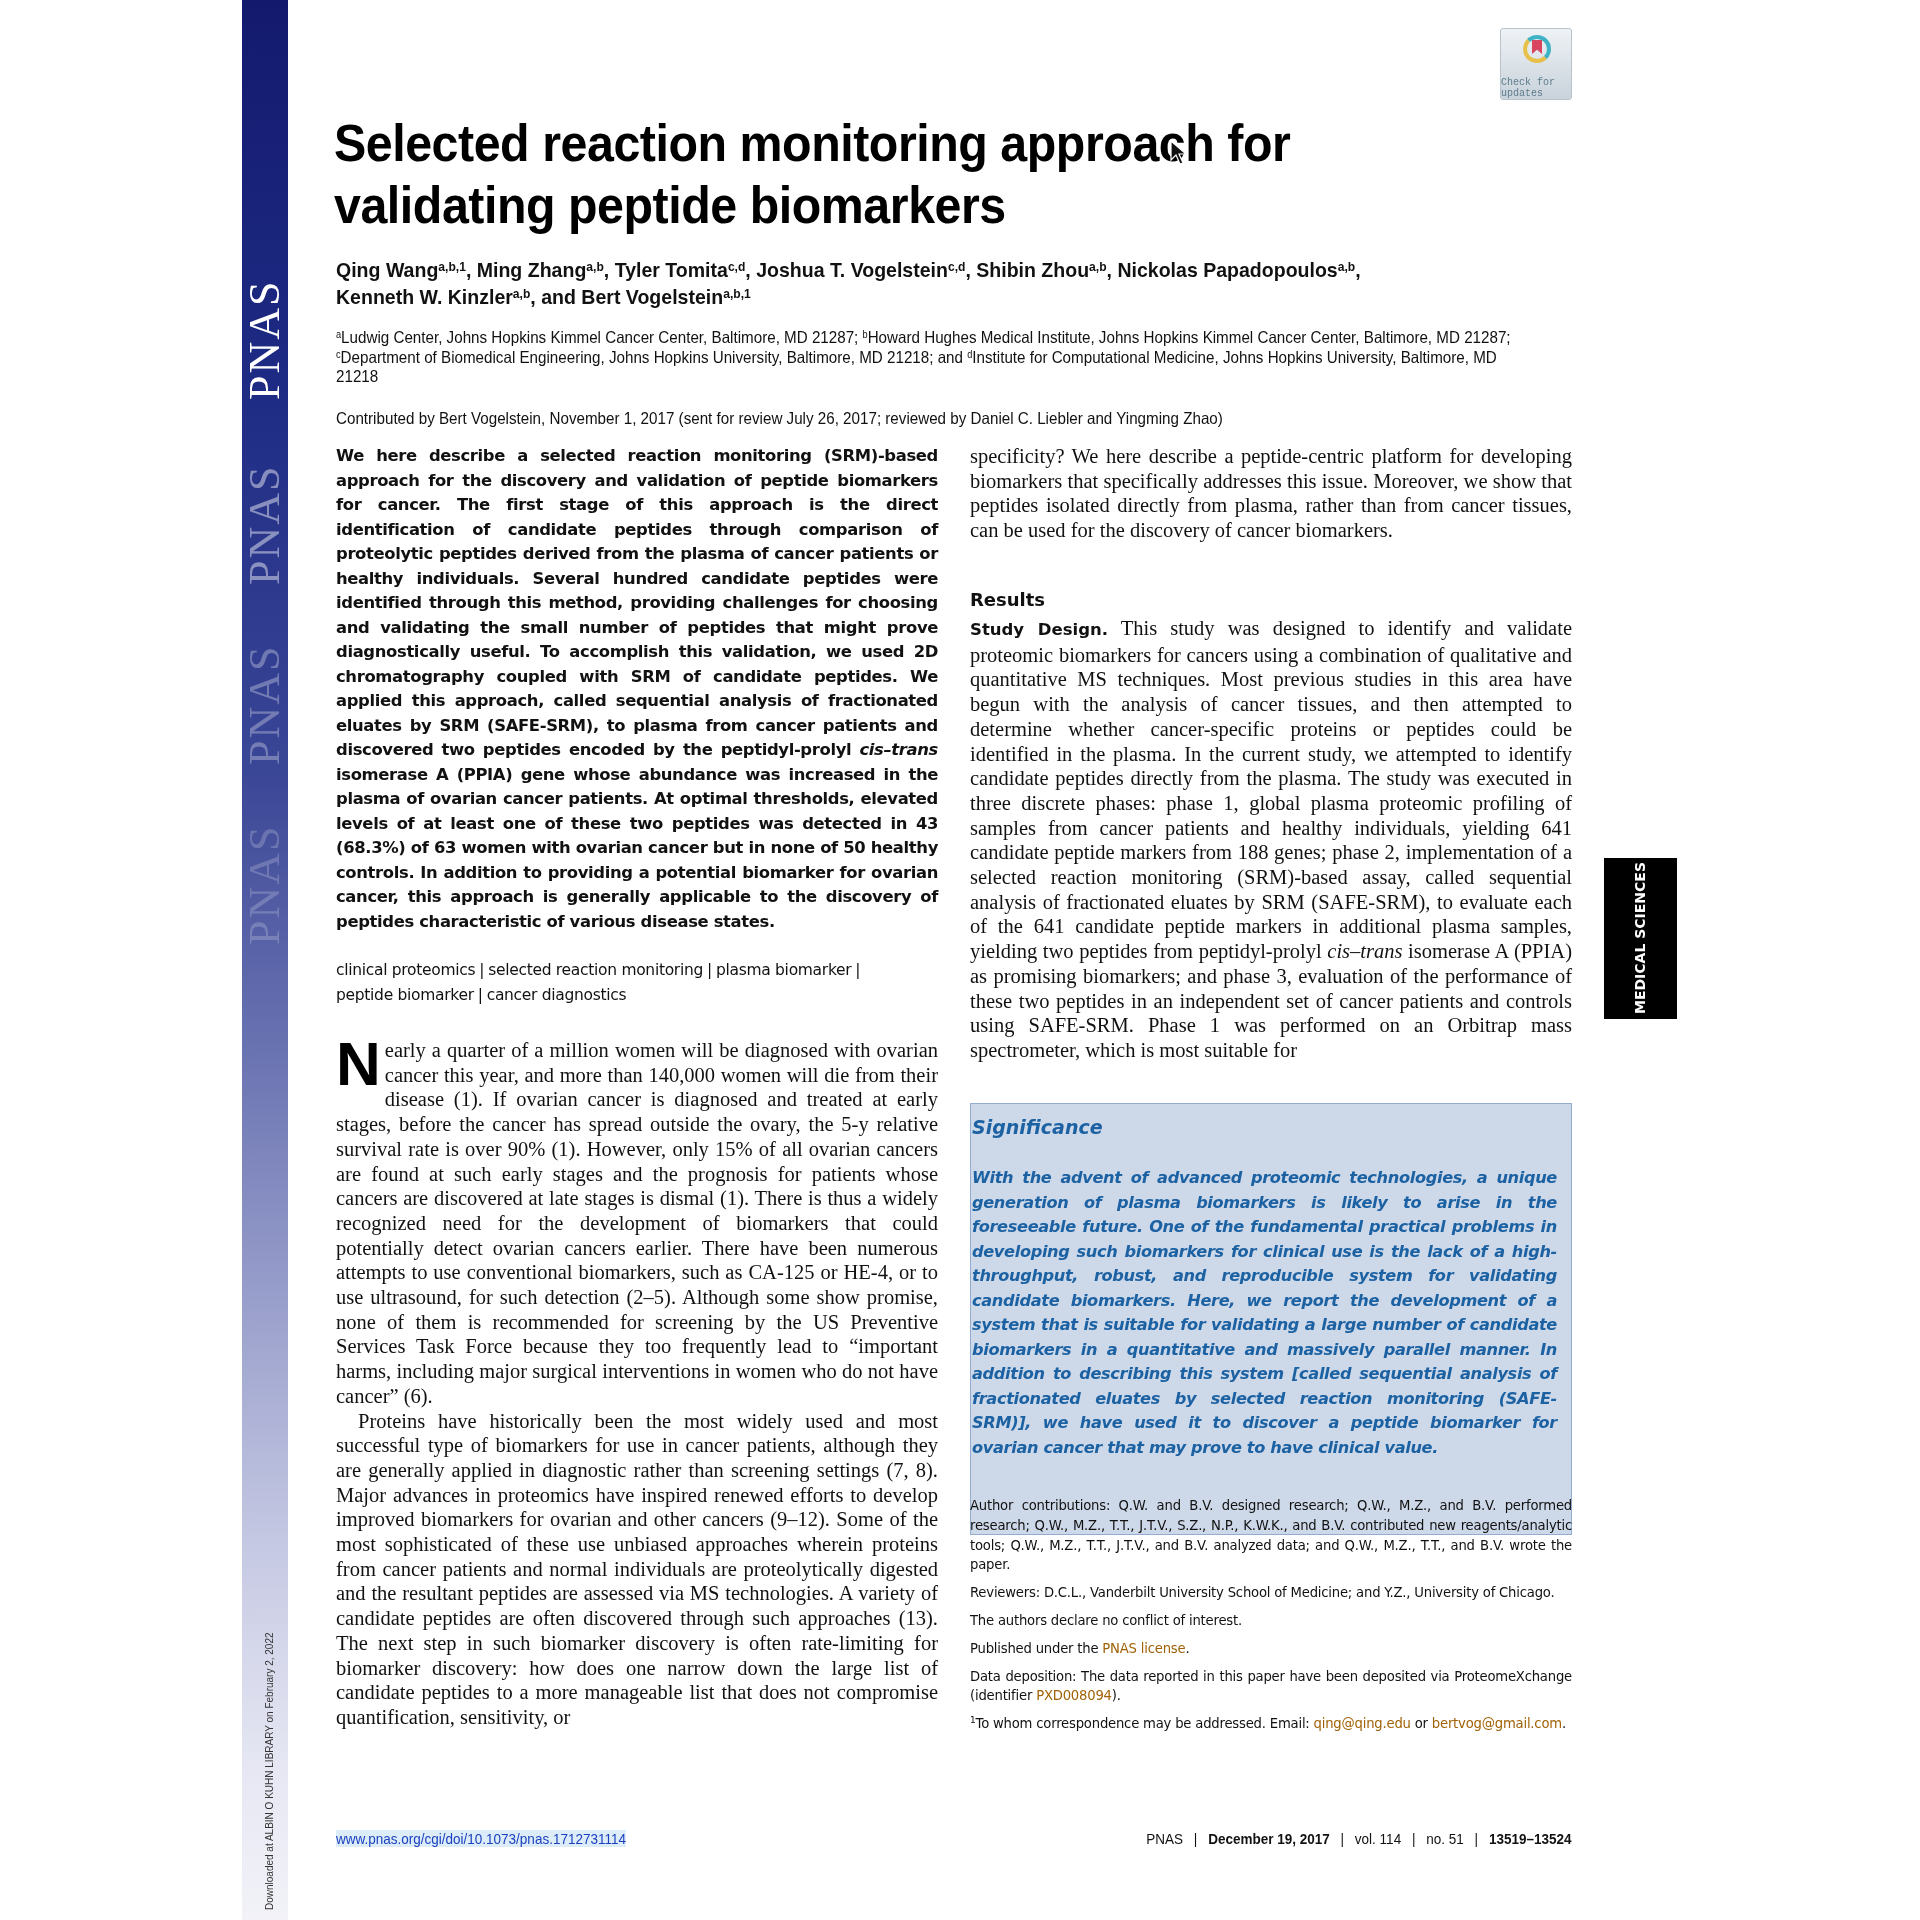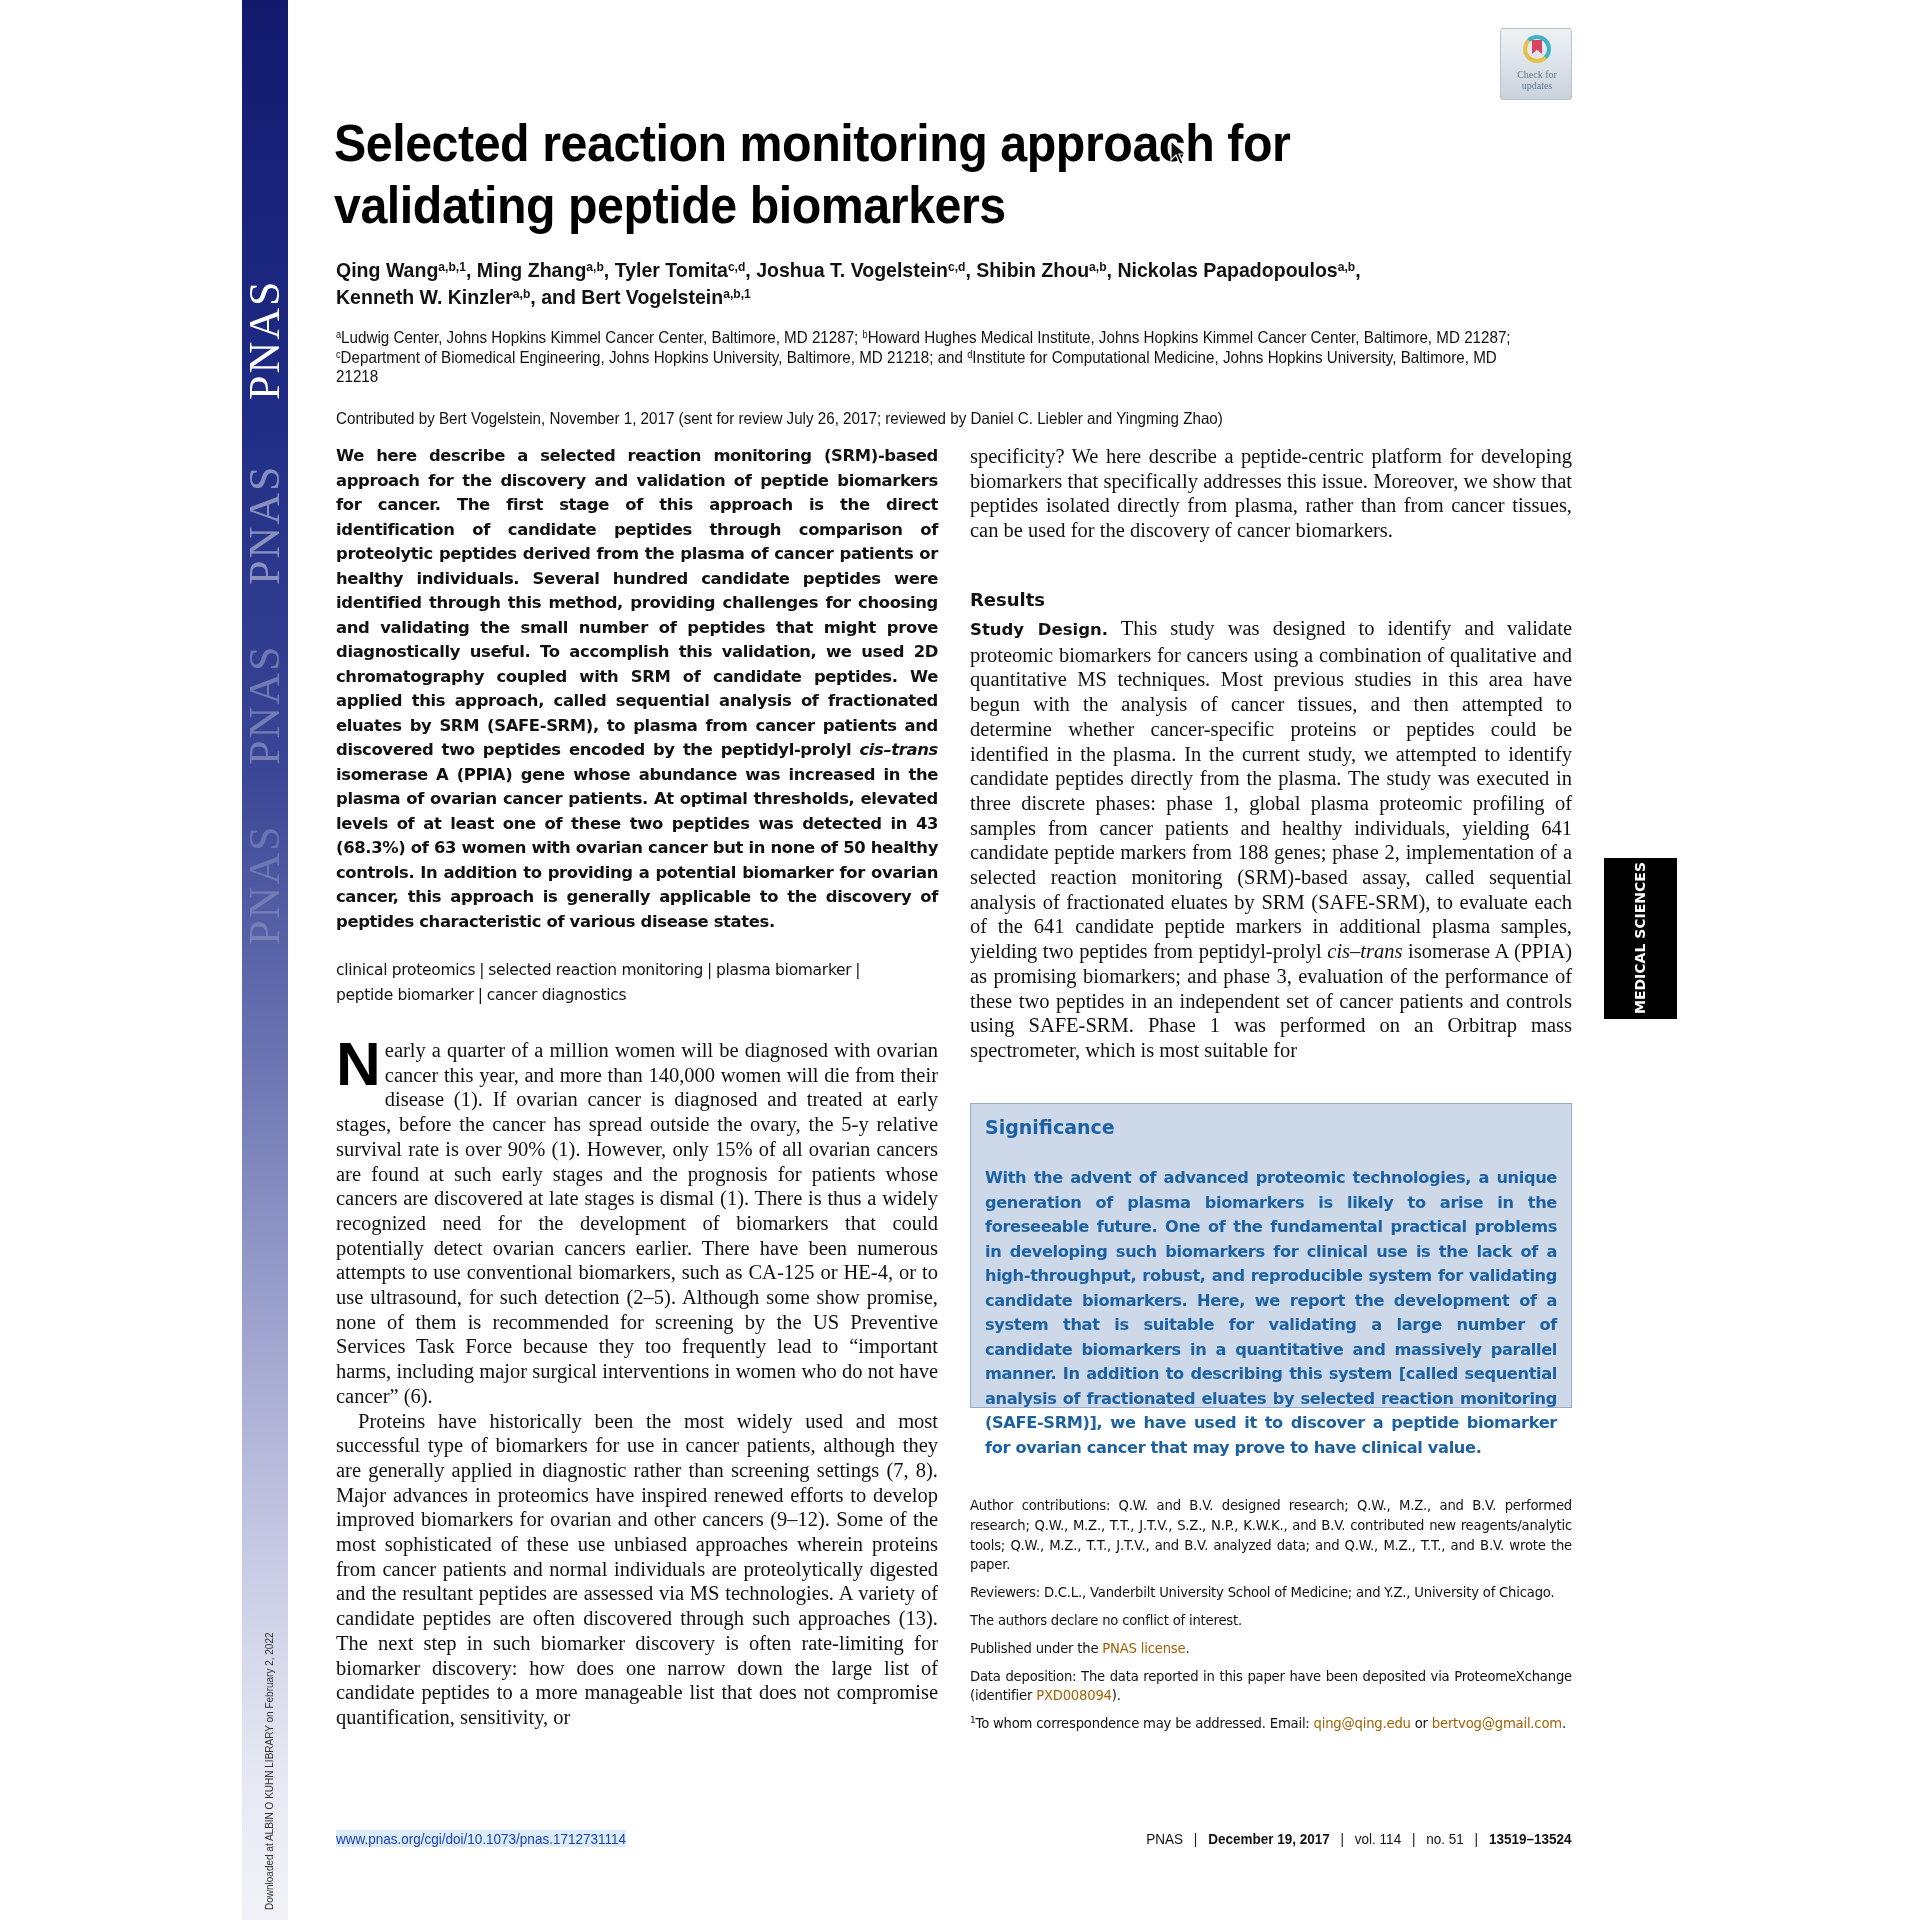--- a/index.html
+++ b/index.html
@@ -15,21 +15,21 @@
   #band-logo-4 { top:800px; height:170px; opacity:.2; }
   #download-note { position:absolute; left:264px; top:1620px; height:290px; width:16px; writing-mode:vertical-rl; transform:rotate(180deg);
     font-family:"Liberation Sans", sans-serif; font-size:10px; color:#333; white-space:nowrap; }
 
   #badge { position:absolute; left:1500px; top:28px; width:72px; height:72px; border:1px solid #b8c3cc; border-radius:3px;
     background:linear-gradient(#eef2f5,#c9d3db); box-sizing:border-box; }
   #badge .ring { position:absolute; left:22px; top:6px; width:28px; height:28px; border-radius:50%;
     border:4px solid #3fb3c6; border-bottom-color:#e7c04a; border-left-color:#e7c04a; box-sizing:border-box; }
   #badge .ribbon { position:absolute; left:31px; top:11px; width:10px; height:14px; background:#d9455f;
     clip-path: polygon(0 0,100% 0,100% 100%,50% 70%,0 100%); }
-  #badge .txt { position:absolute; left:0; top:40px; width:72px; text-align:center; font-family:Liberation Serif, serif;
+  #badge .txt { position:absolute; left:0; top:48px; width:72px; font-family:Liberation Mono, monospace;
     font-size:10px; line-height:11px; color:#5e7c8c; }
 
   #cursor { position:absolute; left:1170px; top:140px; width:18px; height:26px; }
 
   #title { position:absolute; left:334px; top:112px; width:1240px; font-family:"Liberation Sans", sans-serif;
     font-weight:bold; font-size:52px; line-height:62px; letter-spacing:-0.5px; margin:0; color:#000; transform:scaleX(0.93); transform-origin:left top; }
   #authors { position:absolute; left:336px; top:256px; width:1260px; font-family:"Liberation Sans", sans-serif; font-weight:bold;
     font-size:21px; line-height:27px; color:#111; transform:scaleX(0.93); transform-origin:left top; }
   #authors sup { font-size:13px; vertical-align:6px; line-height:0; }
   #affil { position:absolute; left:336px; top:328px; width:1300px; font-family:"Liberation Sans", sans-serif; font-size:16.5px;
@@ -51,22 +51,22 @@
   #intro p { margin:0; }
   #intro p + p { text-indent:22px; }
   .dropcap { float:left; font-family:"Liberation Sans", sans-serif; font-weight:bold; font-size:62px; line-height:48px;
     margin:2px 4px 0 0; color:#000; }
 
   #rc-top { top:444px; }
   #results-h { top:588px; font-family:"DejaVu Sans", sans-serif; font-weight:bold; font-size:18px; line-height:24px; margin:0; color:#111; }
   #study { top:616px; }
   .runin { font-family:"DejaVu Sans", sans-serif; font-weight:bold; font-size:16.5px; }
 
-  #sig { position:absolute; left:970px; top:1103px; width:602px; height:305px; box-sizing:border-box;
-    background:#cdd8e9; border:1.5px solid #93acd0; padding:10px 14px 0 14px; }
+  #sig { position:absolute; left:970px; top:1103px; width:602px; height:432px; box-sizing:border-box;
+    background:#cdd8e9; border:1.5px solid #93acd0; padding:10px 14px 0 1px;font-style:italic; }
   #sig-h { font-family:"DejaVu Sans", sans-serif; font-weight:bold; font-size:19px; line-height:26px; color:#1c62a3; margin:0 0 26px 0; }
   #sig-body { font-family:"DejaVu Sans", sans-serif; font-weight:bold; font-size:16.2px; line-height:24.5px; color:#1c62a3;
     text-align:justify; margin:0; letter-spacing:-0.35px; }
 
   #notes { top:1488px; font-family:"DejaVu Sans", sans-serif; font-size:13.2px; line-height:19.8px; color:#111; letter-spacing:-0.2px; }
   #notes p { margin:8px 0 7px 0; text-align:justify; }
   #notes a { color:#a16207; text-decoration:none; }
   #notes sup { font-size:9px; vertical-align:5px; line-height:0; }
 
   #footer-doi { position:absolute; left:336px; top:1830px; font-family:"Liberation Sans", sans-serif; font-size:15px; color:#1a3fbf;

